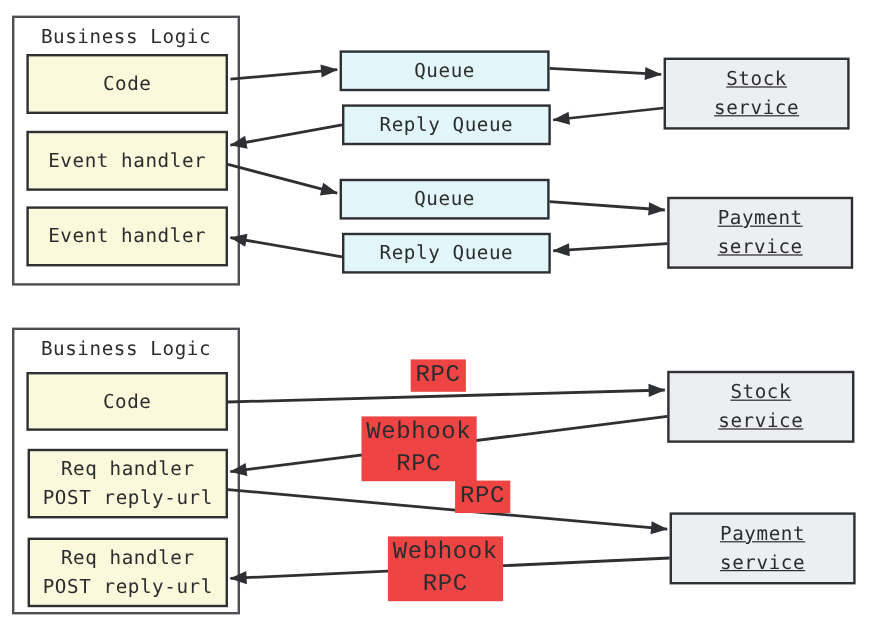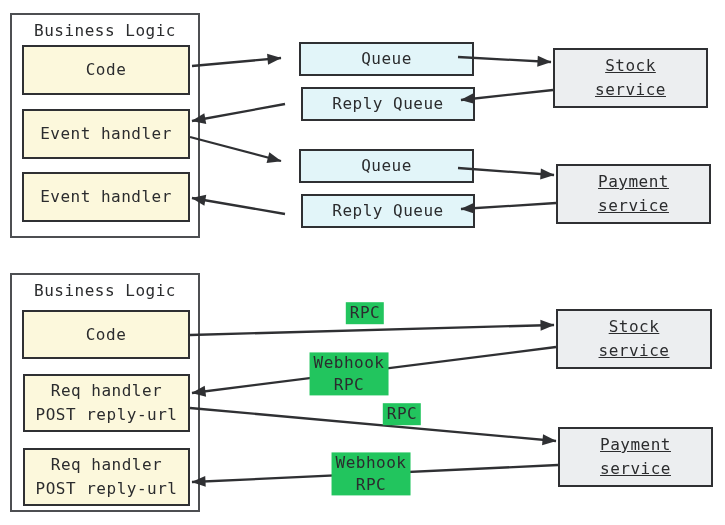--- a/index.html
+++ b/index.html
@@ -44,44 +44,45 @@
     text-align: center;
     border: 2px solid var(--stroke);
     box-sizing: border-box;
     font-size: 16px;
     line-height: 1.5;
     white-space: pre-line;
     z-index: 3;
     letter-spacing: 0.5px;
   }
   .cream { background: var(--box-cream); }
-  .cyan  { background: var(--box-cyan); margin-left: 16px; }
+  .cyan  { background: var(--box-cyan); }
   .gray  { background: var(--box-gray); text-decoration: underline; }
   .arrows {
     position: absolute;
     left: 0; top: 0;
     z-index: 4;
     pointer-events: none;
   }
   .arrows line {
     stroke: var(--stroke);
     stroke-width: 2.3;
   }
   .arrowhead-shape { fill: var(--stroke); }
   .arrow-label {
     position: absolute;
     transform: translate(-50%, -50%);
-    background: #22c55e;
+    background: #ef4444;
     text-align: center;
-    font-size: 16px;
+    font-size: 20px;
     line-height: 1.35;
     white-space: pre-line;
     padding: 0 4px;
     z-index: 5;
     letter-spacing: 0.5px;
+    font-family: Liberation Mono, monospace;
   }
 </style>
 </head>
 <body>
 
 <div class="canvas">
 
   <div class="container" style="left:10px; top:13px; width:190px; height:225px;">
     <div class="container-title">Business Logic</div>
   </div>

